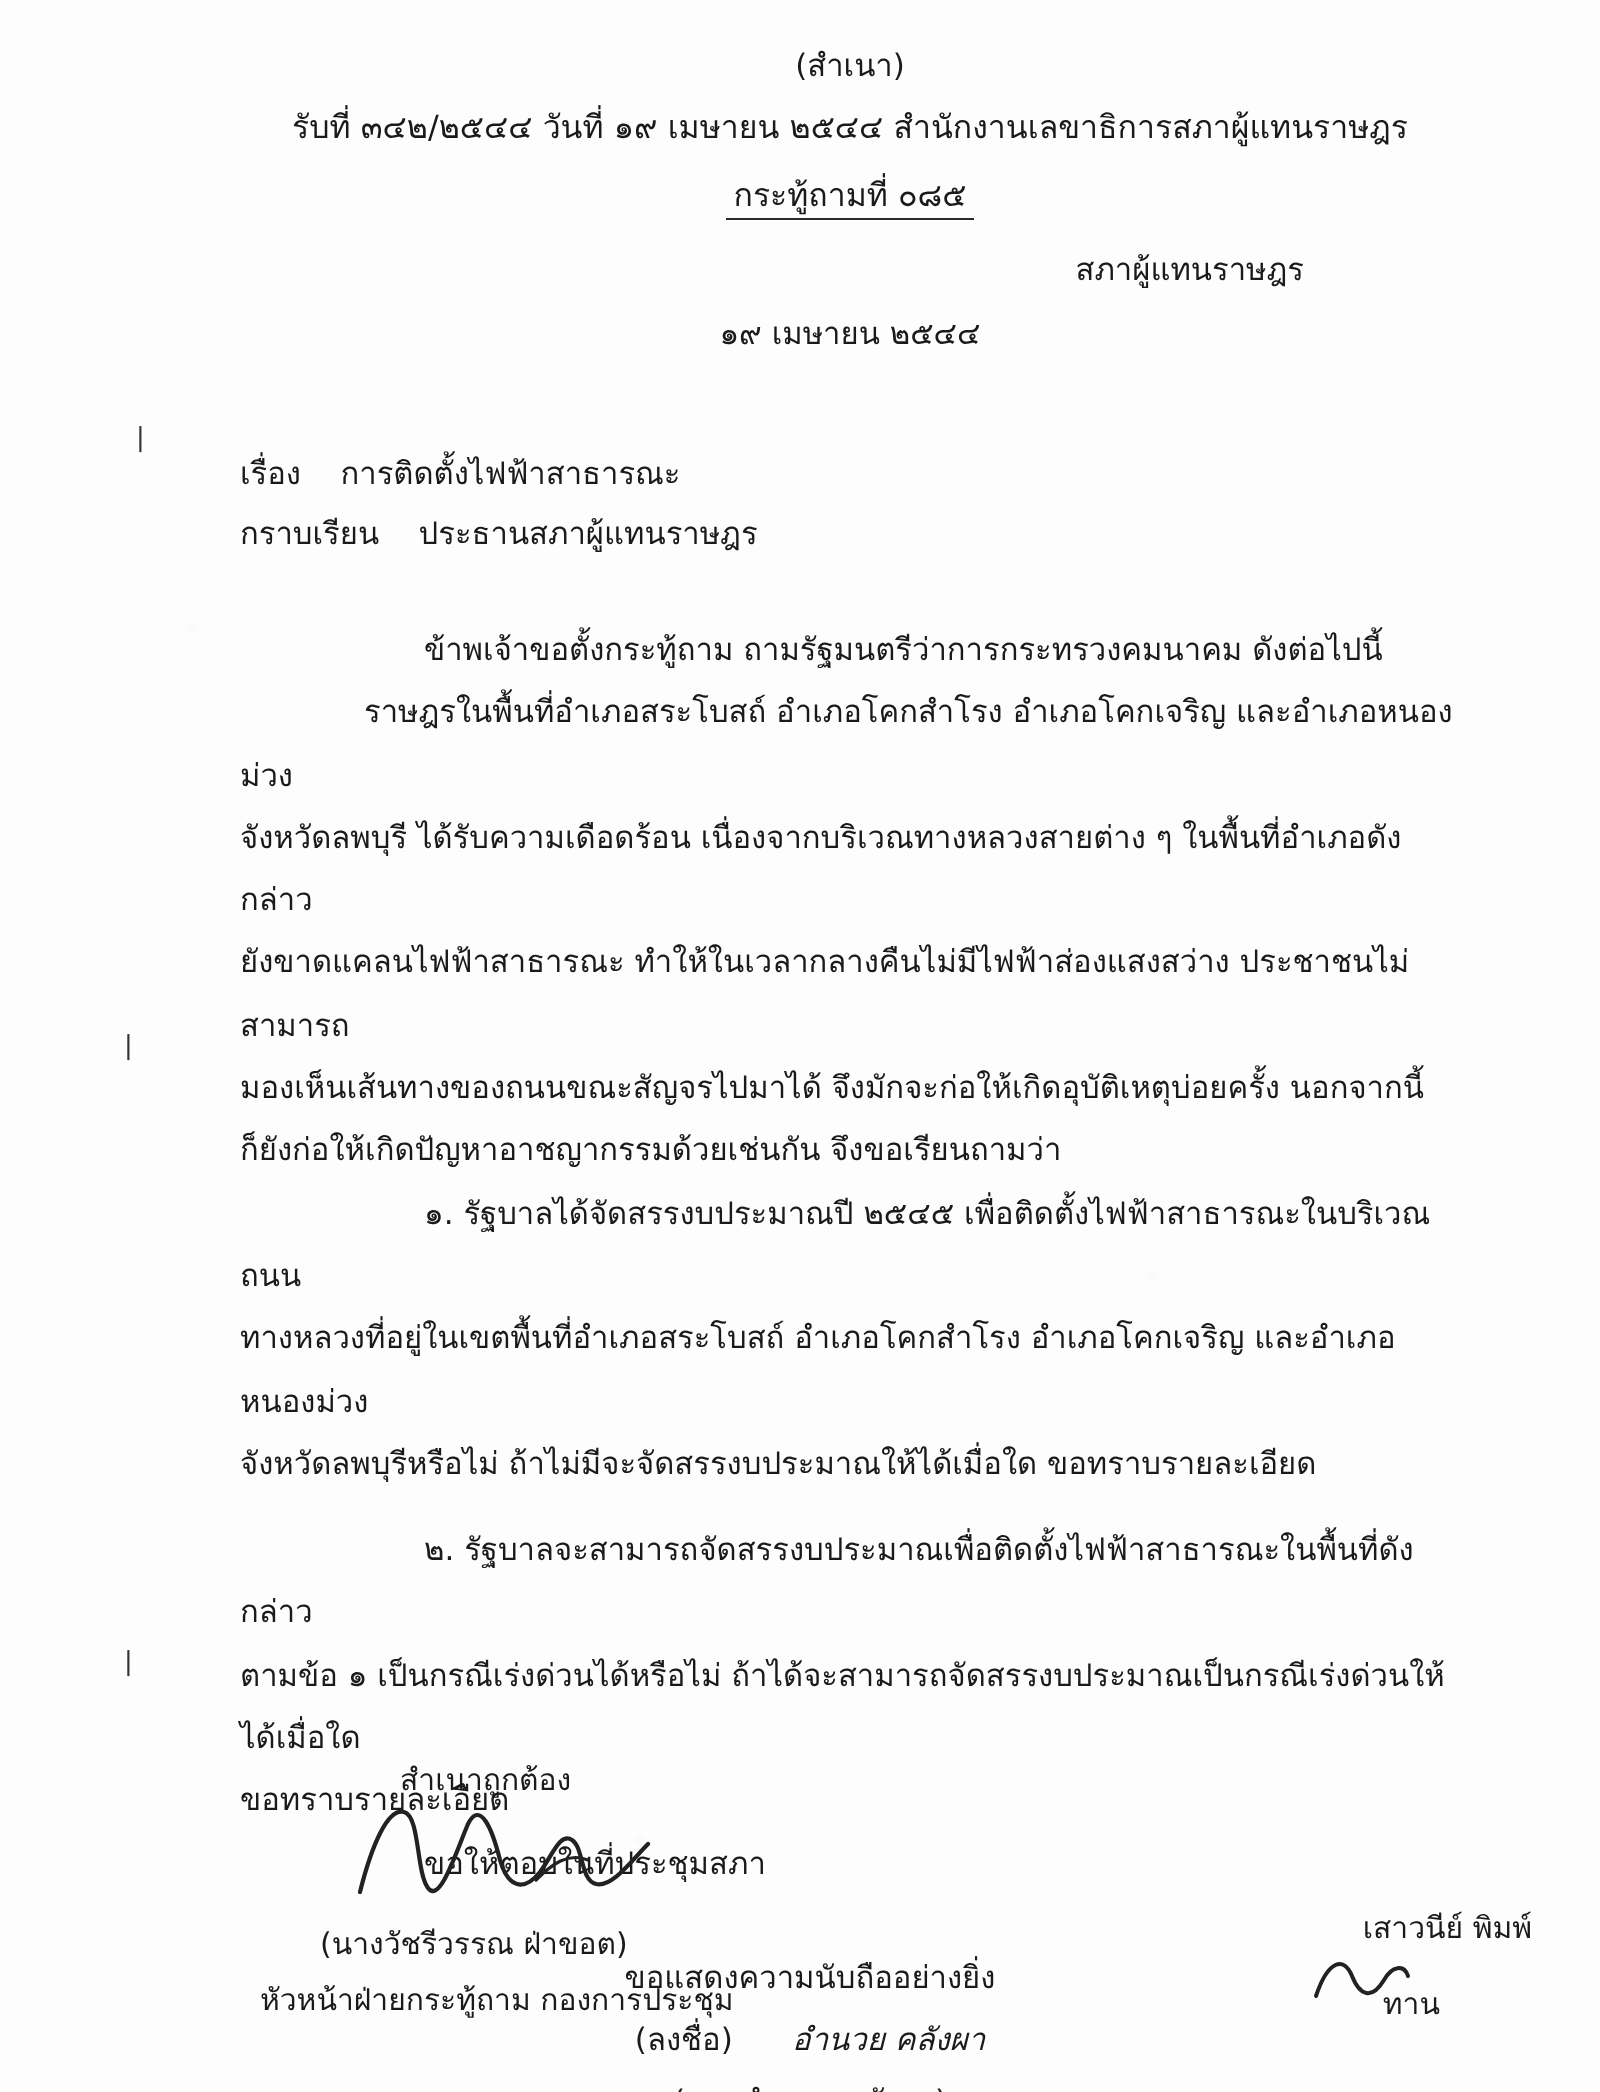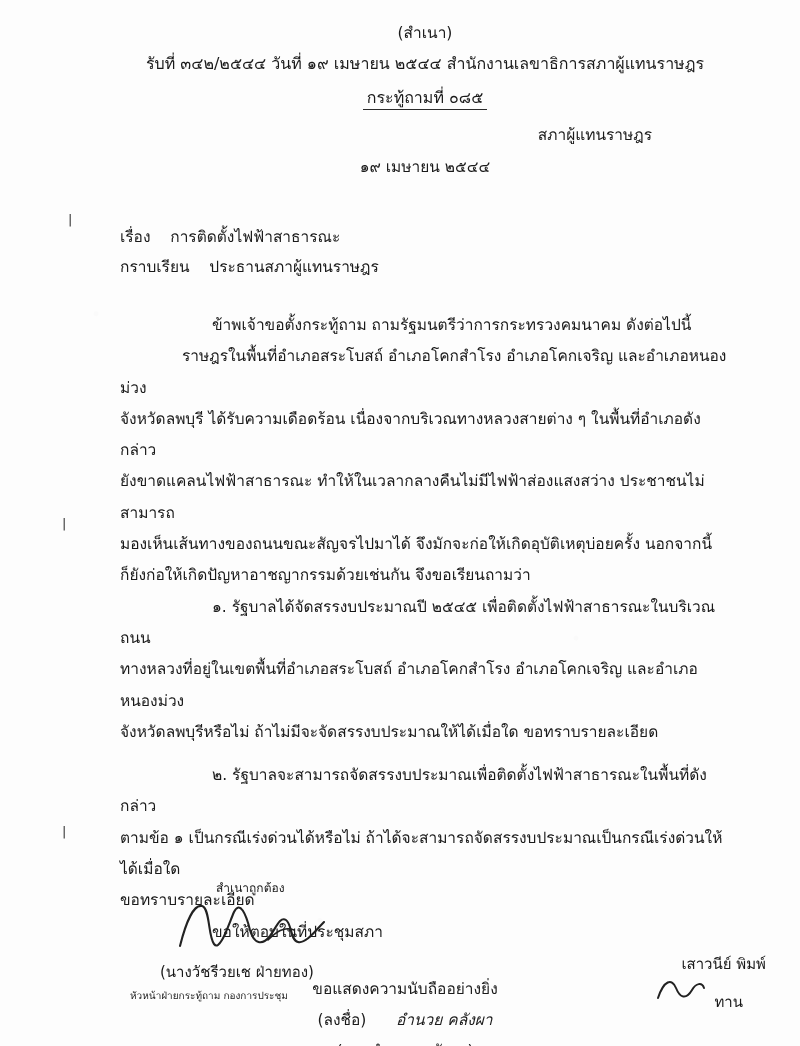--- a/index.html
+++ b/index.html
@@ -105,48 +105,47 @@
     position: absolute;
     left: 0;
     right: 0;
     bottom: 18px;
     height: 150px;
   }
   .certify {
     position: absolute;
     left: 200px;
     top: 0;
-    font-size: 12px;
-    margin-left: 16px;
+    font-size: 15px;
   }
   .sigscribble {
     position: absolute;
     left: 172px;
     top: 18px;
     width: 170px;
     height: 58px;
   }
   .cert-name {
     position: absolute;
     left: 160px;
     top: 82px;
     font-size: 15px;
   }
   .cert-role {
     position: absolute;
     left: 130px;
     top: 110px;
-    font-size: 10px;
+    font-size: 15px;
   }
   .stamp {
     position: absolute;
     right: 34px;
     top: 74px;
     font-size: 15px;
-    text-align: center;
+    text-align: left;
   }
   .stamp .l2 {
     margin-top: 14px;
     margin-left: 10px;
     font-family: Liberation Serif, serif;
   }
   .stamp-scribble {
     position: absolute;
     right: 92px;
     top: 96px;
@@ -238,21 +237,21 @@
   </div>
 
   <div class="footer">
     <div class="certify">สำเนาถูกต้อง</div>
 
     <svg class="sigscribble" viewBox="0 0 170 58">
       <path d="M8 50 C 14 26, 22 8, 30 10 C 38 12, 36 40, 42 48 C 48 56, 56 30, 62 16 C 68 4, 74 18, 78 34 C 82 48, 90 50, 98 40 C 104 32, 108 20, 114 24 C 120 28, 118 44, 126 46 C 134 48, 144 34, 152 26" fill="none" stroke="#222" stroke-width="2.1" stroke-linecap="round"></path>
       <path d="M96 44 C 104 36, 112 30, 122 34" fill="none" stroke="#222" stroke-width="1.6" stroke-linecap="round"></path>
     </svg>
 
-    <div class="cert-name">(นางวัชรีวยเช ฝ่ายทอง)</div>
+    <div class="cert-name">(นางวัชรีวรรณ ฝ่าขอต)</div>
     <div class="cert-role">หัวหน้าฝ่ายกระทู้ถาม กองการประชุม</div>
 
     <div class="stamp">
       <div class="l1">เสาวนีย์ พิมพ์</div>
       <div class="l2">ทาน</div>
     </div>
 
     <svg class="stamp-scribble" viewBox="0 0 54 30">
       <path d="M4 24 C 10 6, 18 4, 22 14 C 26 24, 32 26, 38 16 C 42 9, 48 8, 50 14" fill="none" stroke="#222" stroke-width="2" stroke-linecap="round"></path>
     </svg>

